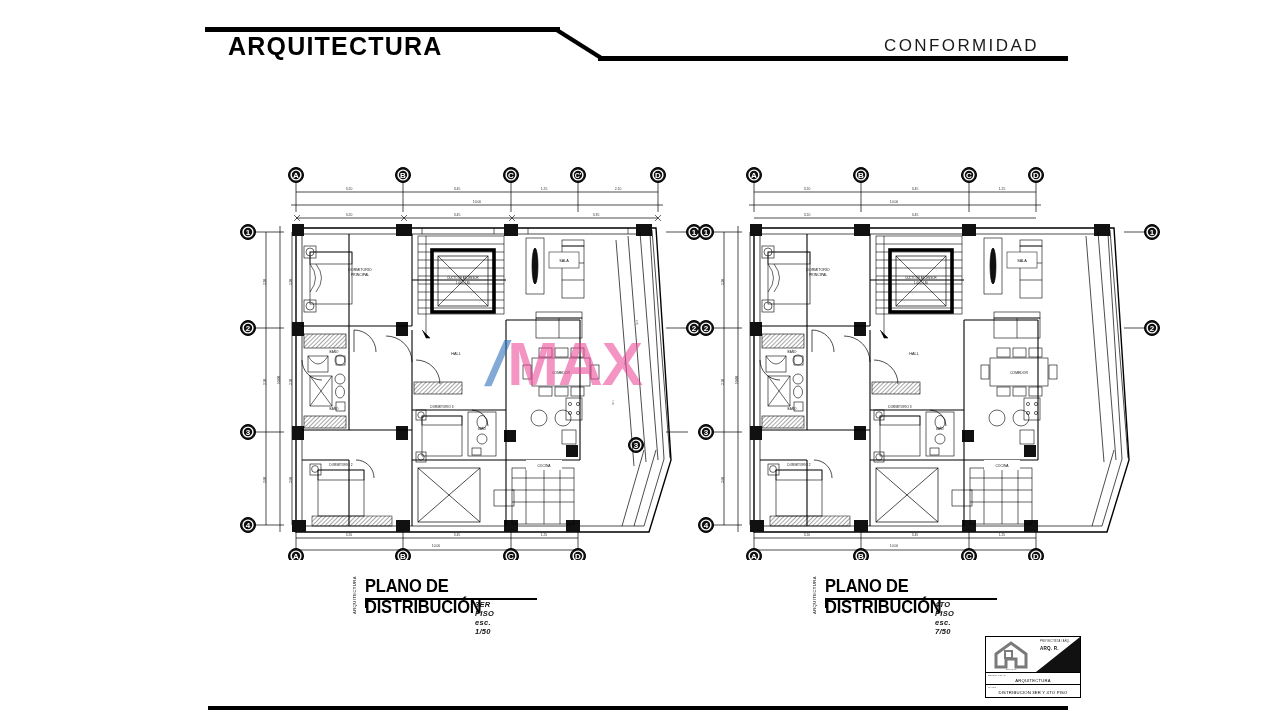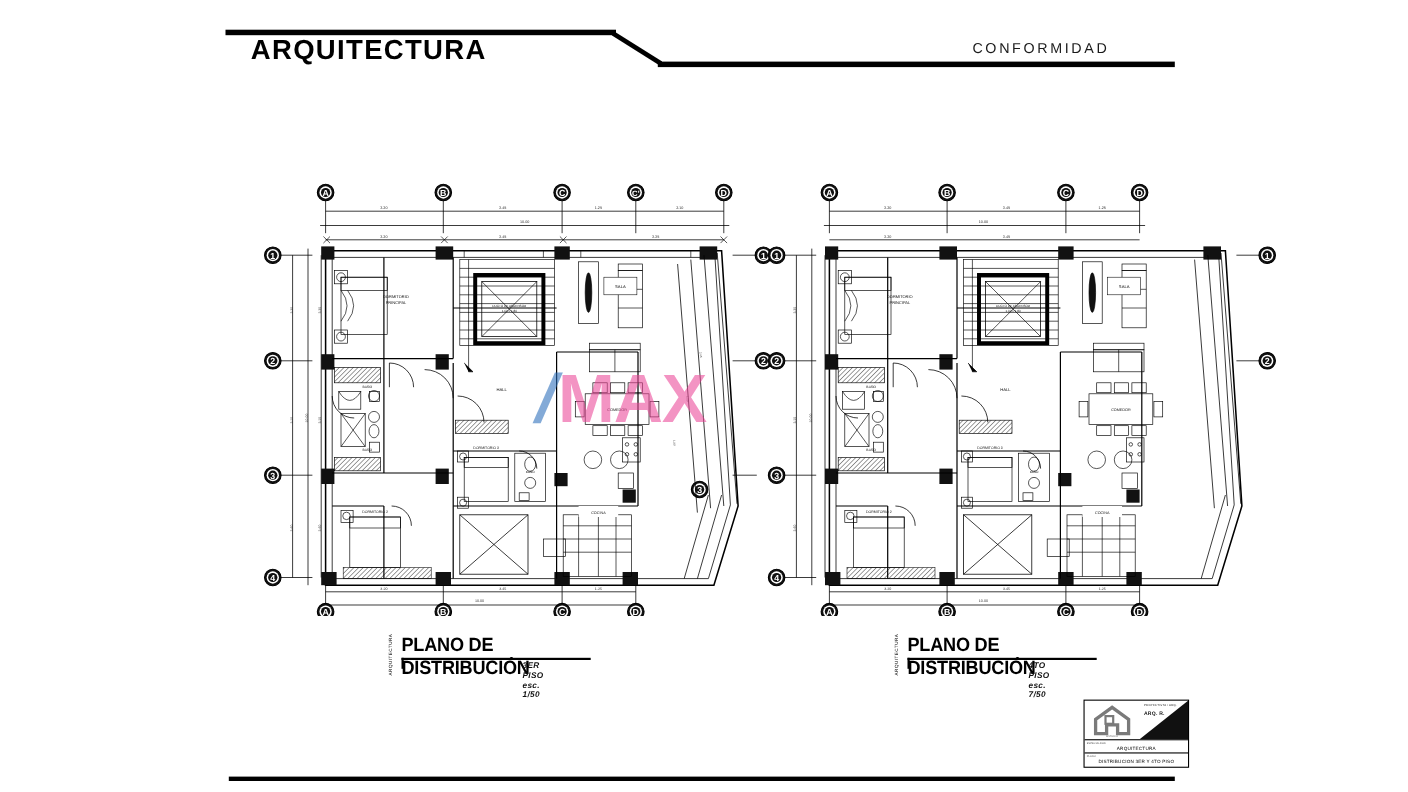--- a/index.html
+++ b/index.html
@@ -29,21 +29,21 @@
     position: absolute; left: 598px; top: 56px;
     width: 470px; height: 5px; background: #000;
   }
   .hdr-title {
     position: absolute; left: 228px; top: 32px;
     font-size: 25px; font-weight: bold; letter-spacing: 1.2px;
     color: #000; font-family: "Liberation Sans", sans-serif;
   }
   .hdr-sub {
     position: absolute; left: 884px; top: 36px;
-    font-size: 13px; letter-spacing: 2.4px; color: #1a1a1a;
+    font-size: 17px; letter-spacing: 2.4px; color: #1a1a1a;
     font-family: "Liberation Sans", sans-serif;
   }
 
   
   .foot-rule {
     position: absolute; left: 208px; top: 706px;
     width: 860px; height: 4px; background: #000;
   }
 
   

